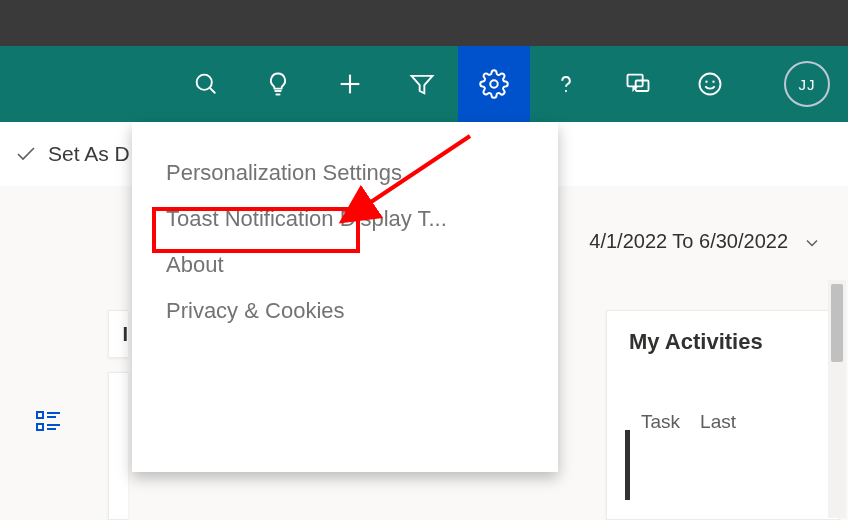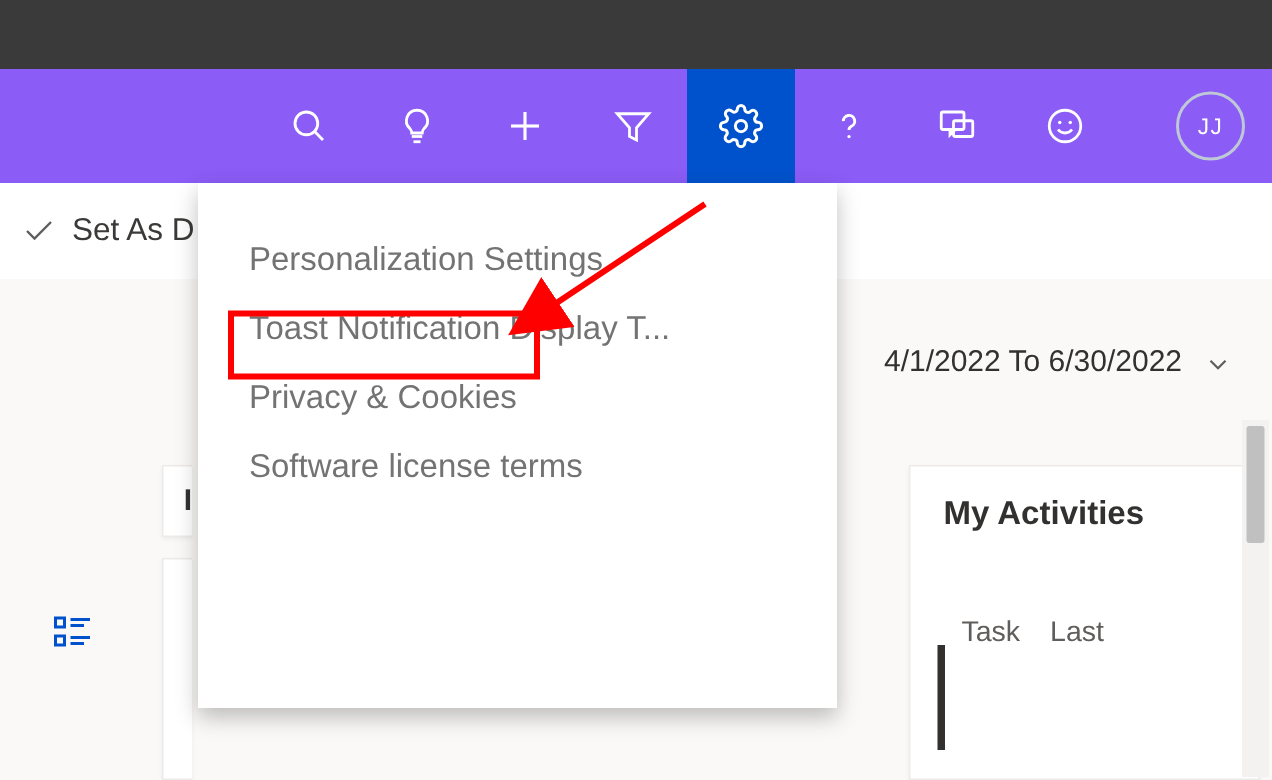--- a/index.html
+++ b/index.html
@@ -6,21 +6,21 @@
   html, body { margin:0; padding:0; }
   body {
     width:848px; height:520px; overflow:hidden;
     font-family: "Segoe UI", Arial, sans-serif;
     background:#ffffff; color:#323130; position:relative;
   }
   .browser-chrome {
     height:46px; background:#3a3a3a;
   }
   .top-nav {
-    height:76px; background:#8b5cf6;
+    height:76px; background:#0f766e;
     display:flex; align-items:center; padding-left:170px;
   }
   .nav-icon-btn {
     width:72px; height:76px; display:flex; align-items:center; justify-content:center;
     color:#ffffff; cursor:pointer;
   }
   .nav-icon-btn.active { background:#0052cc; }
   .avatar {
     margin-left:auto; margin-right:18px;
     width:46px; height:46px; border-radius:50%; border:2px solid #bfc8d6;
@@ -159,22 +159,22 @@
       </svg>
   </span>
   <span>Set As D</span>
 </div>
 
 <div class="page-body"></div>
 
 <div class="dropdown">
   <div class="dropdown-item">Personalization Settings</div>
   <div class="dropdown-item">Toast Notification Display T...</div>
+  <div class="dropdown-item">About</div>
   <div class="dropdown-item">Privacy &amp; Cookies</div>
-  <div class="dropdown-item">Software license terms</div>
 </div>
 
 <div class="red-box"></div>
 
 <svg class="arrow-svg" width="160" height="110">
   <defs>
     <marker id="ah" markerWidth="12" markerHeight="12" refX="3" refY="5" orient="auto">
       <polygon points="0 0, 10 5, 0 10" fill="#ff0000"></polygon>
     </marker>
   </defs>

